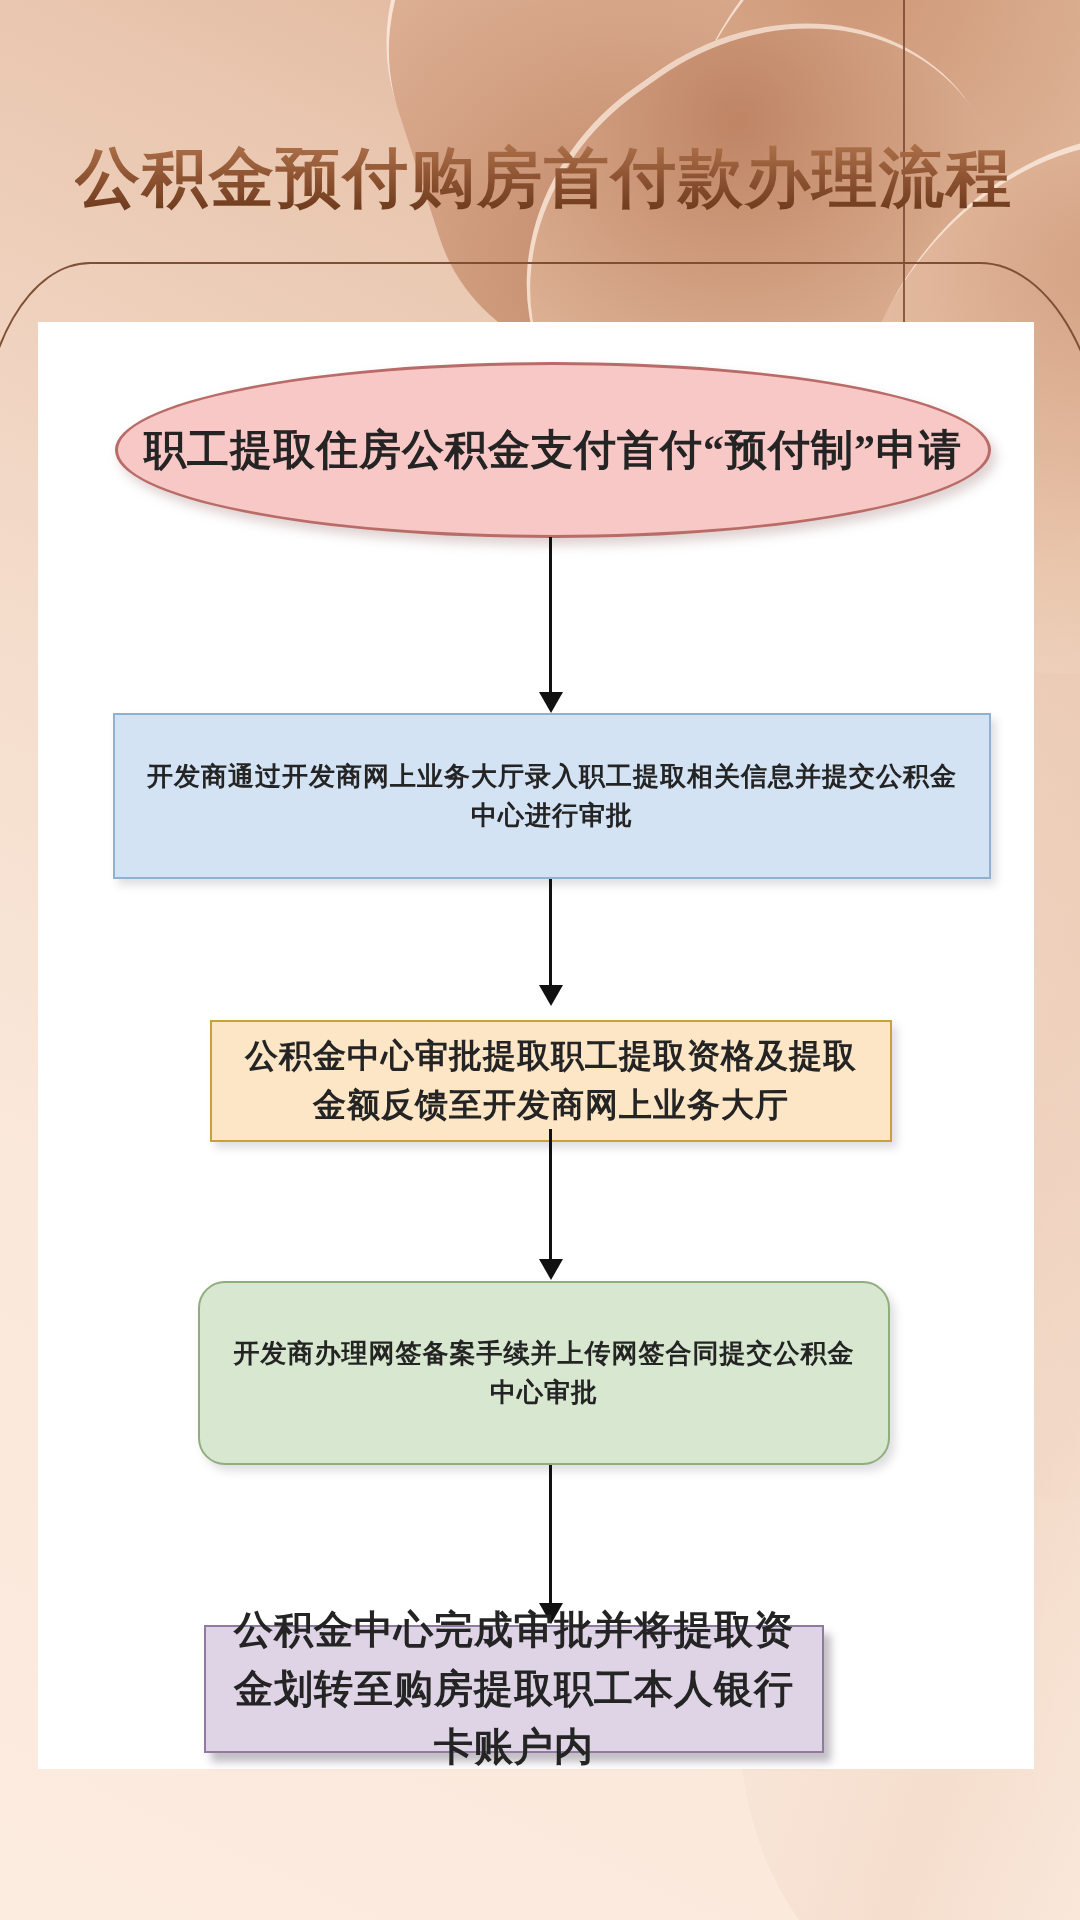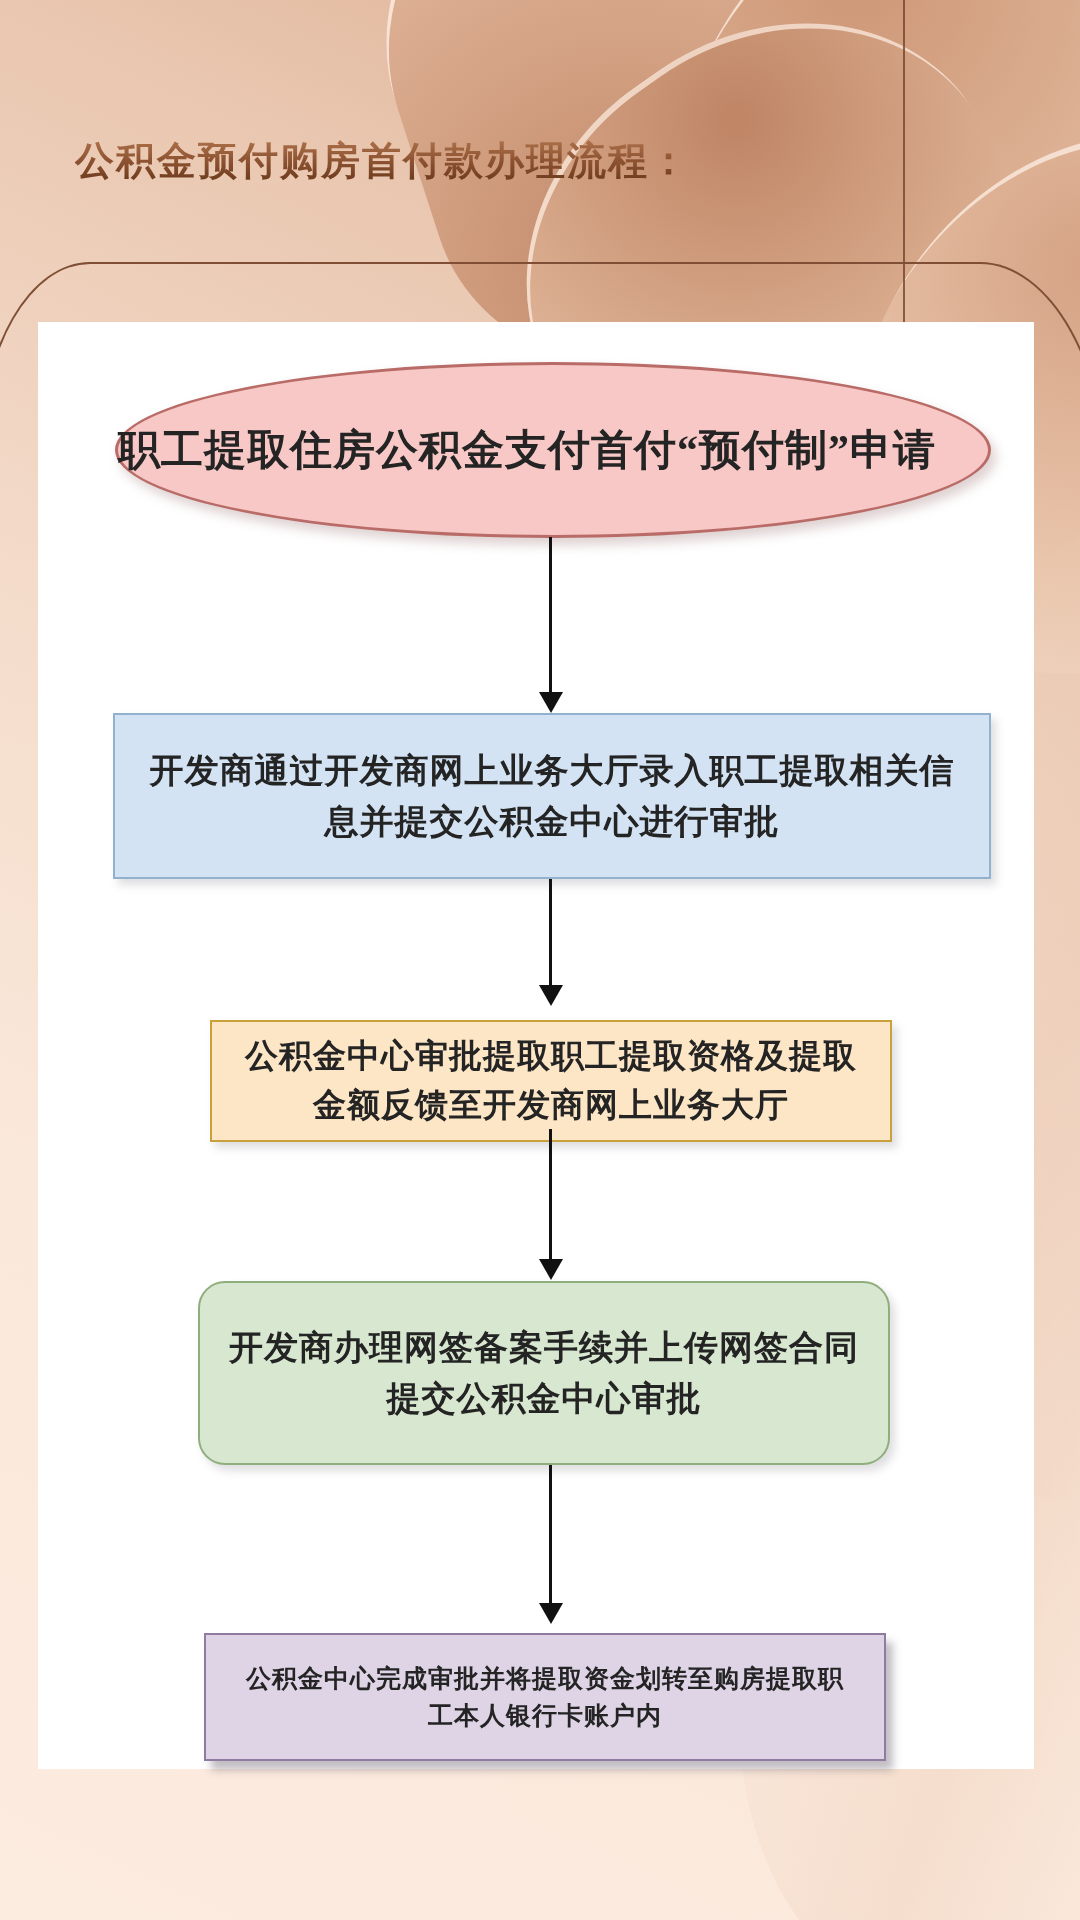--- a/index.html
+++ b/index.html
@@ -27,21 +27,21 @@
     transform:rotate(28deg);box-shadow:inset 0 8px 0 rgba(255,243,233,.7);}
   .streak{position:absolute;left:840px;top:500px;width:560px;height:1000px;border-radius:40%;
     background:linear-gradient(100deg,rgba(240,210,190,0) 0%,rgba(233,199,176,.5) 45%,rgba(250,230,216,0) 80%);
     transform:rotate(18deg);}
   .streak2{position:absolute;left:760px;top:1100px;width:520px;height:900px;border-radius:45%;
     background:linear-gradient(95deg,rgba(245,220,200,0) 0%,rgba(238,208,188,.45) 50%,rgba(252,235,222,0) 85%);
     transform:rotate(14deg);}
   
   .title{
     position:absolute;left:75px;top:134px;width:940px;
-    font-size:39px;font-weight:bold;letter-spacing:2px;
+    font-size:65px;font-weight:bold;letter-spacing:2px;
     color:#8a5130;
     text-shadow:0 1px 1px rgba(90,50,25,.35);
     white-space:nowrap;
   }
   @supports (-webkit-background-clip:text){
     .title{background:linear-gradient(180deg,#b57a51 0%,#915634 45%,#633317 100%);
       -webkit-background-clip:text;background-clip:text;color:transparent;text-shadow:none;}
   }
   .accent-line{position:absolute;left:903px;top:0;width:2px;height:322px;background:rgba(122,73,49,.85);}
   
@@ -49,37 +49,37 @@
     position:absolute;left:-20px;top:262px;width:1126px;height:1700px;
     border:2px solid #7f4e34;border-bottom:none;
     border-top-left-radius:110px 190px;
     border-top-right-radius:130px 235px;
     background:transparent;
   }
   
   .panel{position:absolute;left:38px;top:322px;width:996px;height:1447px;background:#ffffff;}
   
   .node{
-    position:absolute;display:flex;align-items:center;
+    position:absolute;display:flex;align-items:center;justify-content:center;
     text-align:center;font-weight:bold;color:#242424;
     line-height:1.5;letter-spacing:1px;box-sizing:border-box;
   }
   .node .label{display:block;}
   .node.ellipse{
     left:115px;top:362px;width:876px;height:176px;border-radius:50%;
     border:3px solid #b96b67;font-size:42px;
     filter:drop-shadow(5px 7px 6px rgba(160,120,120,.35));
   }
-  .node.rect{border-style:solid;border-width:2px;font-size:34px;padding:0 28px;
+  .node.rect{border-style:solid;border-width:2px;font-size:26px;padding:0 28px;
     box-shadow:5px 6px 8px rgba(150,145,155,.3);}
   .node.step1{left:113px;top:713px;width:878px;height:166px;}
   .node.step2{left:210px;top:1007px;width:682px;height:122px;font-size:33px;margin-top:13px;}
   .node.step3{left:198px;top:1281px;width:692px;height:184px;}
-  .node.step4{left:204px;top:1625px;width:682px;height:128px;font-size:25px;
-    box-shadow:7px 9px 8px rgba(120,110,125,.45);margin-top:8px;}
+  .node.step4{left:204px;top:1625px;width:620px;height:128px;font-size:39px;
+    box-shadow:7px 9px 8px rgba(120,110,125,.45);}
   
   .arrow{position:absolute;left:549px;width:3px;background:#111;}
   .arrow::after{
     content:"";position:absolute;left:-10px;bottom:-20px;
     border-left:12px solid transparent;border-right:12px solid transparent;
     border-top:21px solid #111;
   }
   .arrow.a1{top:537px;height:156px;}
   .arrow.a2{top:879px;height:107px;}
   .arrow.a3{top:1129px;height:131px;}

